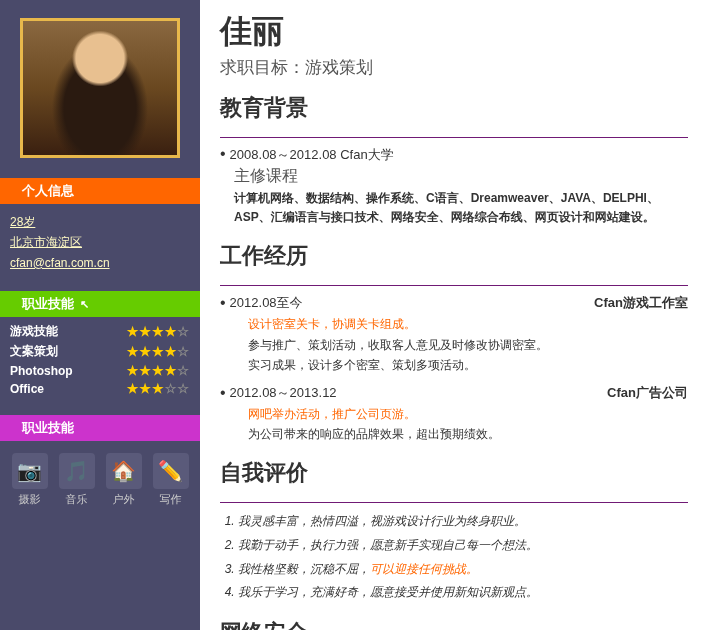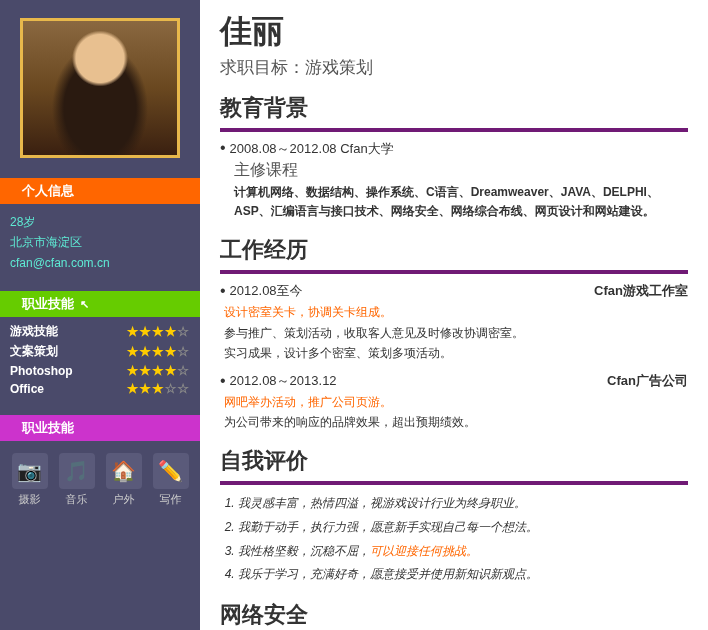--- a/index.html
+++ b/index.html
@@ -62,23 +62,24 @@
       align-items: center;
     }
 
     .section-header.purple {
       background: #cc33cc;
       color: #fff;
     }
 
     .personal-info {
       padding: 8px 10px;
-      color: #5eead4;
+      color: #fef9c3;
       font-size: 12px;
       line-height: 1.7;
+      text-decoration: underline;
     }
 
     .skills-list {
       padding: 6px 10px;
       color: #fff;
       font-size: 12px;
       font-weight: bold;
     }
 
     .skill-row {
@@ -144,22 +145,22 @@
     .job-target {
       font-size: 17px;
       color: #555;
       margin-bottom: 12px;
     }
 
     .section-title {
       font-size: 22px;
       font-weight: bold;
       color: #333;
-      border-bottom: 4px solid #701a75;
-      padding-bottom: 5px;
+      border-bottom: 1px solid #701a75;
+      padding-bottom: 14px;
       margin-bottom: 8px;
       margin-top: 14px;
     }
 
     .edu-item, .work-item {
       margin-bottom: 8px;
     }
 
     .bullet-line {
       display: flex;
@@ -184,21 +185,21 @@
       color: #333;
       line-height: 1.6;
       margin-left: 14px;
       margin-bottom: 4px;
       font-weight: bold;
     }
 
     .work-detail {
       font-size: 12px;
       color: #333;
-      margin-left: 4px;
+      margin-left: 28px;
       line-height: 1.7;
     }
 
     .work-detail .highlight {
       color: #ff6600;
     }
 
     .work-header {
       display: flex;
       justify-content: space-between;

